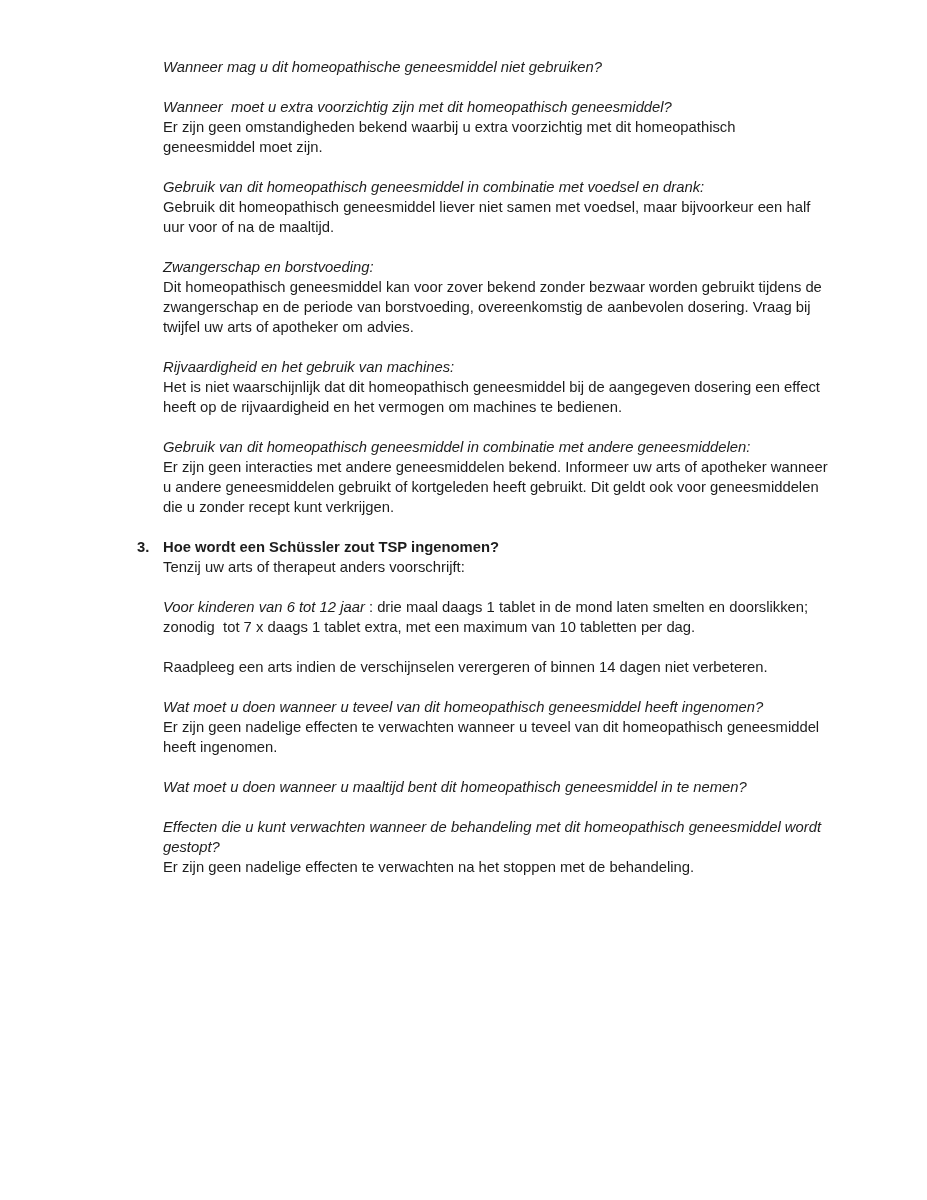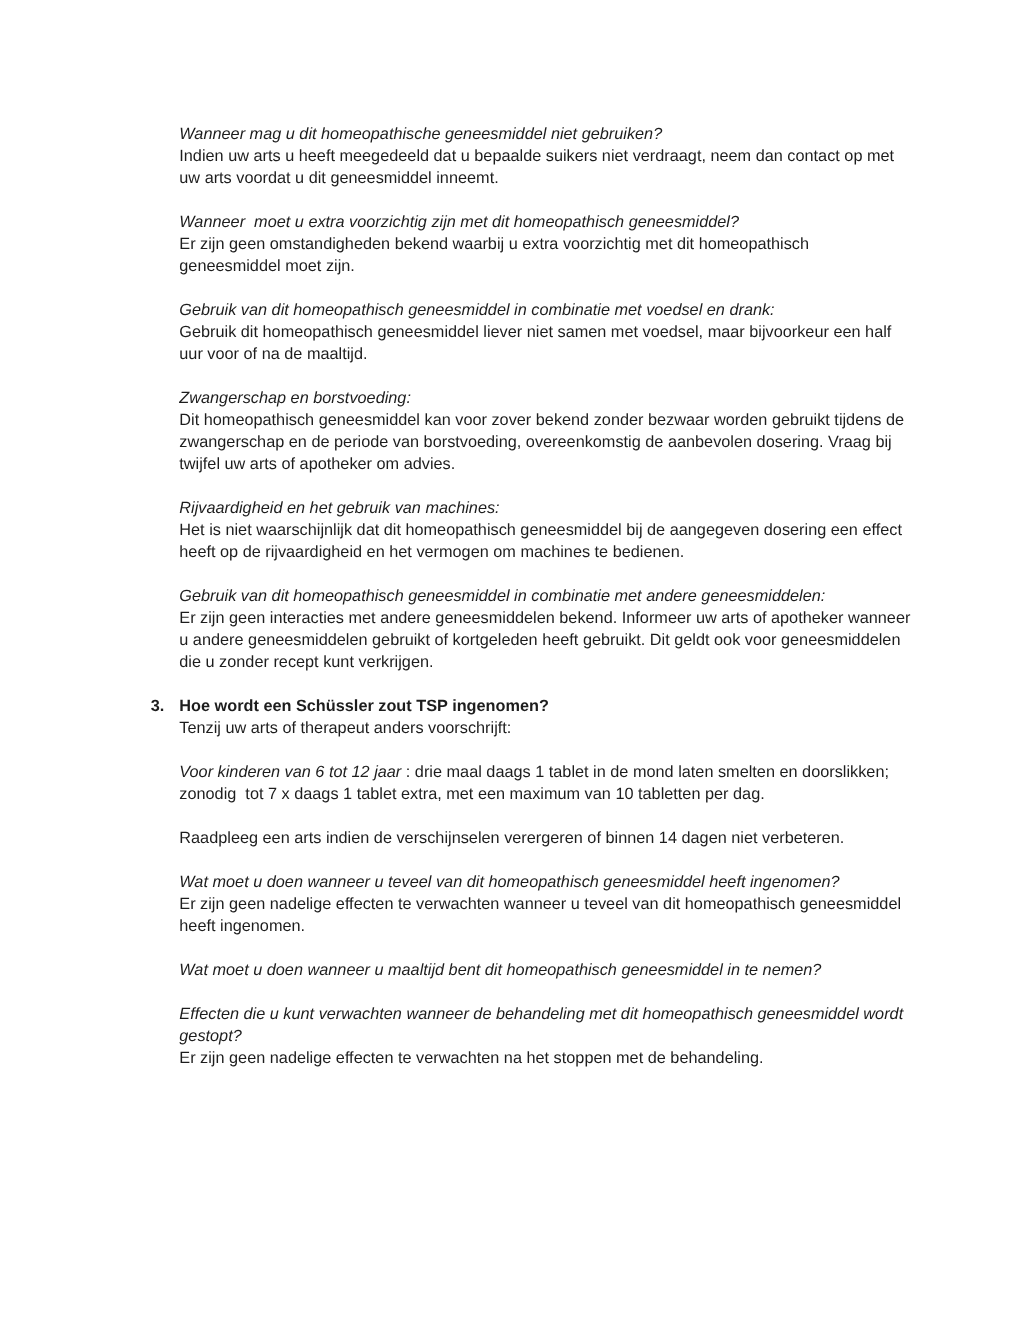--- a/index.html
+++ b/index.html
@@ -11,21 +11,21 @@
     position: relative;
     width: 927px;
     height: 1200px;
     background: #ffffff;
     overflow: hidden;
     font-family: "Liberation Sans", sans-serif;
     color: #1d1d1d;
   }
   .content {
     box-sizing: border-box;
-    padding: 112px 98px 0 163px;
+    padding: 57px 98px 0 163px;
     width: 927px;
   }
   .para {
     margin: 0 0 20px 0;
   }
   .para:last-child {
     margin-bottom: 16px;
   }
   .line {
     margin: 0;
@@ -49,21 +49,20 @@
   }
 </style>
 </head>
 <body>
 
 <div class="page">
   <div class="content">
 
     <div class="para">
       <p class="line it">Wanneer mag u dit homeopathische geneesmiddel niet gebruiken?</p>
-      <p class="line">Indien uw arts u heeft meegedeeld dat u bepaalde suikers niet verdraagt, neem dan contact op met uw arts voordat u dit geneesmiddel inneemt.</p>
     </div>
 
     <div class="para">
       <p class="line it">Wanneer  moet u extra voorzichtig zijn met dit homeopathisch geneesmiddel?</p>
       <p class="line">Er zijn geen omstandigheden bekend waarbij u extra voorzichtig met dit homeopathisch geneesmiddel moet zijn.</p>
     </div>
 
     <div class="para">
       <p class="line it">Gebruik van dit homeopathisch geneesmiddel in combinatie met voedsel en drank:</p>
       <p class="line">Gebruik dit homeopathisch geneesmiddel liever niet samen met voedsel, maar bijvoorkeur een half uur voor of na de maaltijd.</p>

